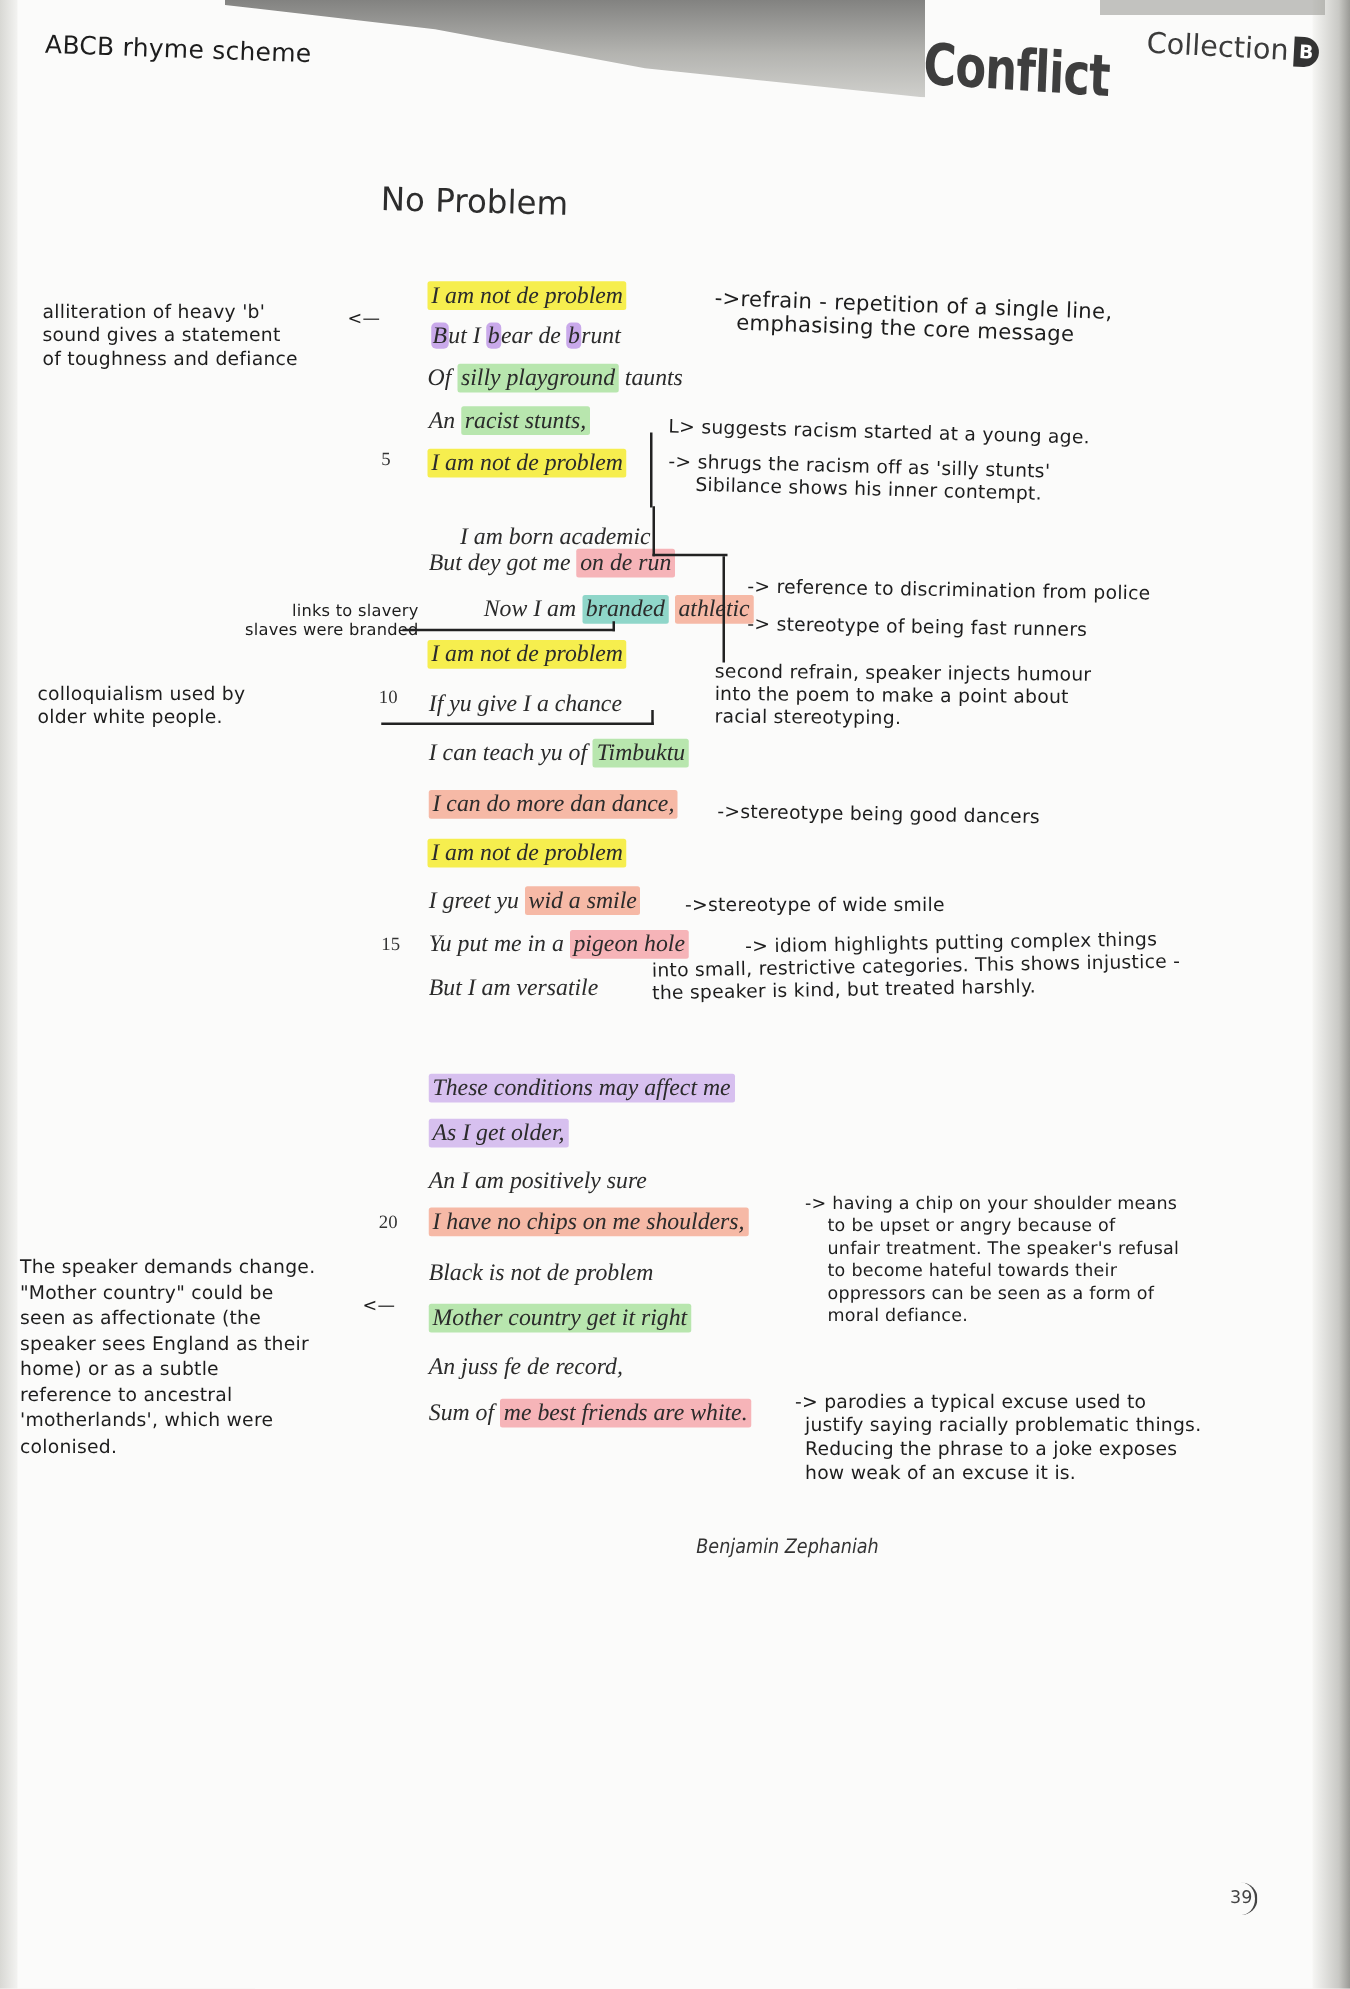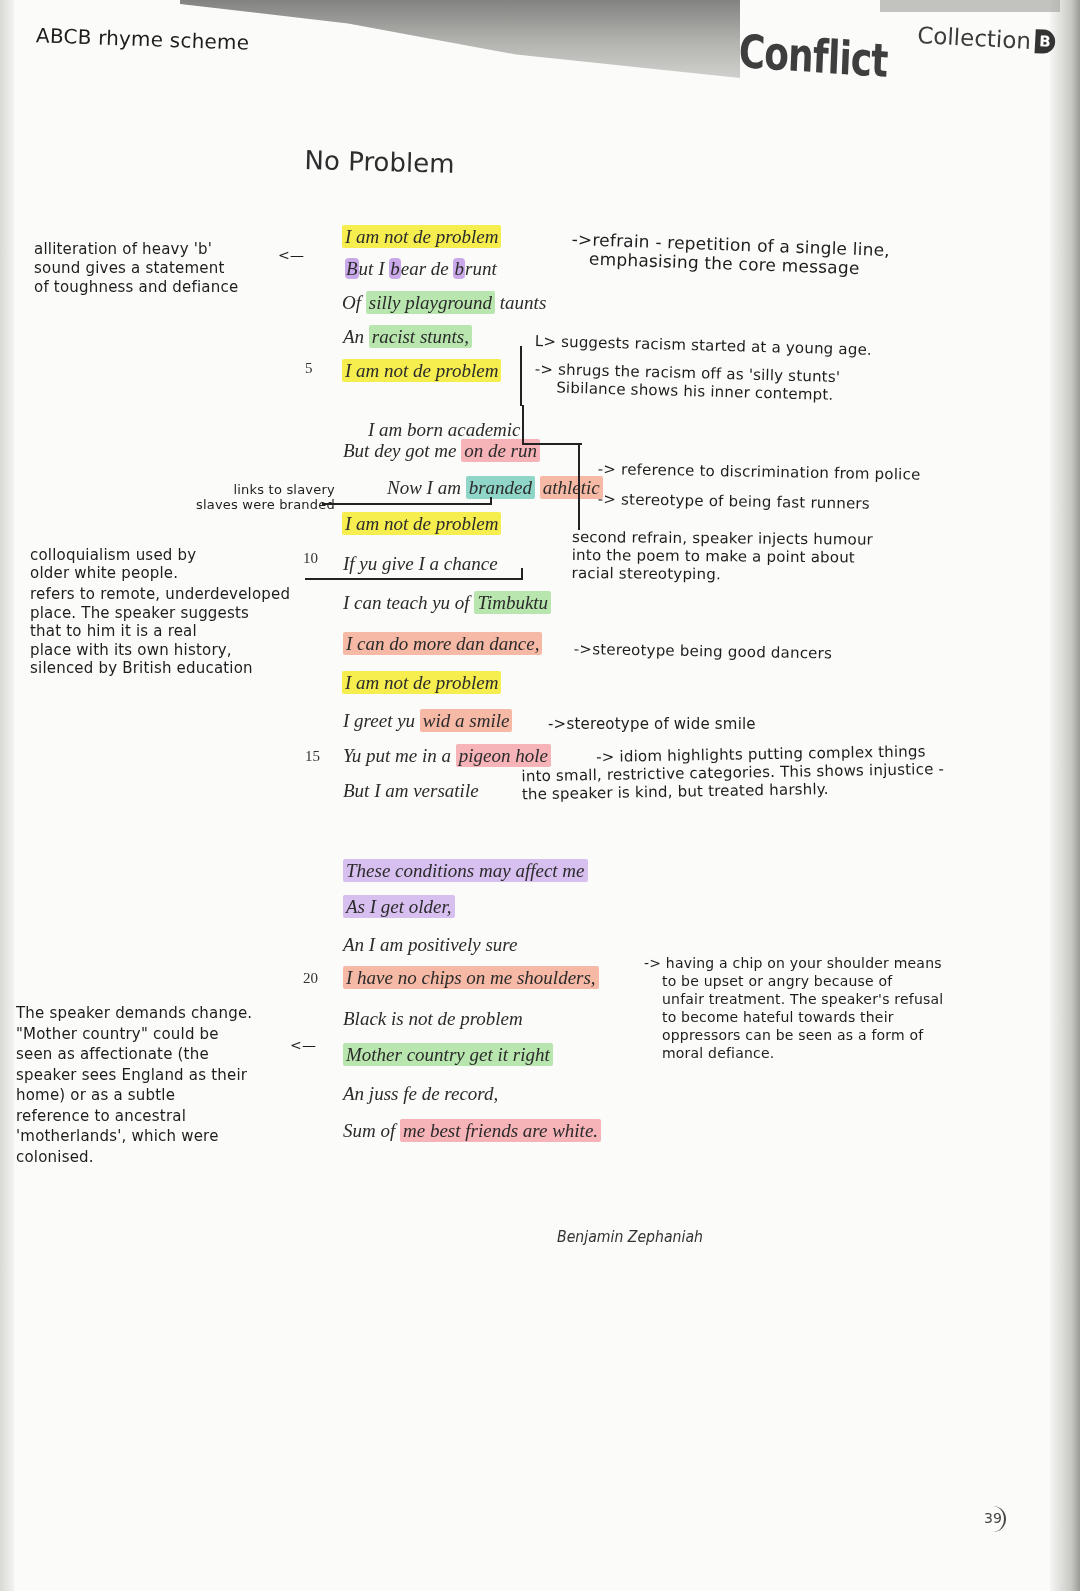--- a/index.html
+++ b/index.html
@@ -151,27 +151,20 @@
     <div>slaves were branded</div>
   </div>
   <div class="arrow-line" style="left:322px;top:497px;width:170px;height:8px;border-bottom-width:2px;border-right-width:2px;"></div>
 
   <div class="hand note" style="left:30px;top:546px;font-size:15px;line-height:18px;">
     <div>colloquialism used by</div>
     <div>older white people.</div>
   </div>
   <div class="arrow-line" style="left:305px;top:568px;width:218px;height:12px;border-bottom-width:2px;border-right-width:2px;"></div>
 
-  <div class="hand note" style="left:30px;top:585px;font-size:15px;line-height:18.5px;">
-    <div>refers to remote, underdeveloped</div>
-    <div>place. The speaker suggests</div>
-    <div>that to him it is a real</div>
-    <div>place with its own history,</div>
-    <div>silenced by British education</div>
-  </div>
 
   <div class="hand note" style="left:574px;top:640px;font-size:15px;transform:rotate(1deg);transform-origin:left top;">-&gt;stereotype being good dancers</div>
   <div class="hand note" style="left:536px;top:715px;font-size:15px;margin-left:12px;">-&gt;stereotype of wide smile</div>
 
   <div class="hand note" style="left:596px;top:748px;font-size:15px;line-height:18px;transform:rotate(-1deg);transform-origin:left top;">
     <div>-&gt; idiom highlights putting complex things</div>
     <div style="padding-left:-62px;margin-left:-75px;padding-left:0;">into small, restrictive categories. This shows injustice -</div>
     <div style="margin-left:-75px;">the speaker is kind, but treated harshly.</div>
   </div>
 
@@ -190,15 +183,21 @@
   <div class="hand note" style="left:644px;top:954px;font-size:14px;line-height:18px;">
     <div>-&gt; having a chip on your shoulder means</div>
     <div style="padding-left:18px;">to be upset or angry because of</div>
     <div style="padding-left:18px;">unfair treatment. The speaker's refusal</div>
     <div style="padding-left:18px;">to become hateful towards their</div>
     <div style="padding-left:18px;">oppressors can be seen as a form of</div>
     <div style="padding-left:18px;">moral defiance.</div>
   </div>
   <div class="hand note" style="left:290px;top:1036px;font-size:14px;">&lt;—</div>
 
+  <div class="hand note" style="left:636px;top:1112px;font-size:15px;line-height:19px;">
+    <div>-&gt; parodies a typical excuse used to</div>
+    <div style="padding-left:8px;">justify saying racially problematic things.</div>
+    <div style="padding-left:8px;">Reducing the phrase to a joke exposes</div>
+    <div style="padding-left:8px;">how weak of an excuse it is.</div>
+  </div>
 
   <div class="page-num">39</div>
 </div>
 
 </body></html>

